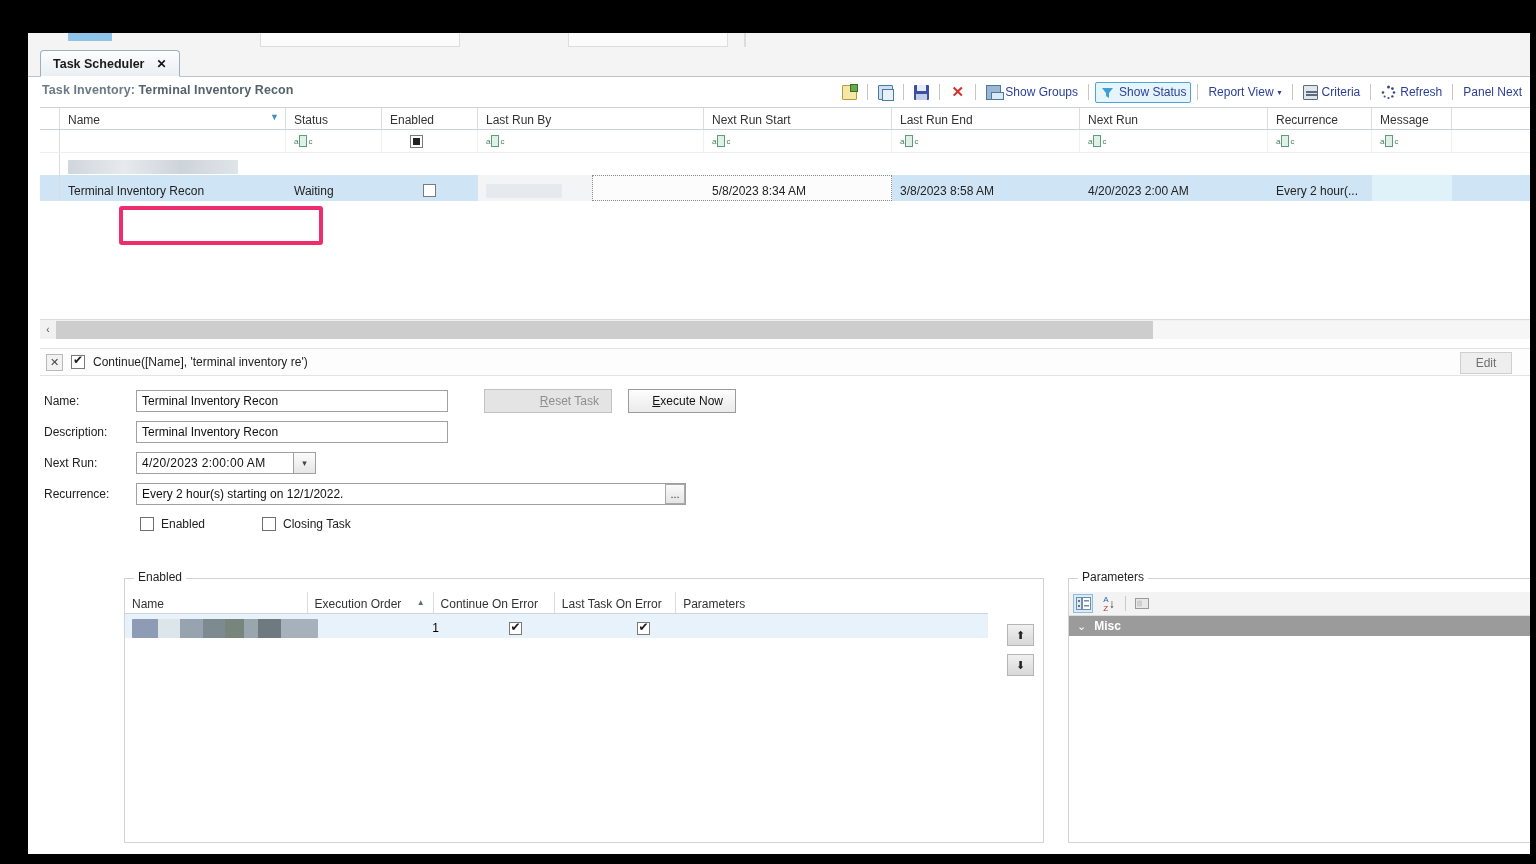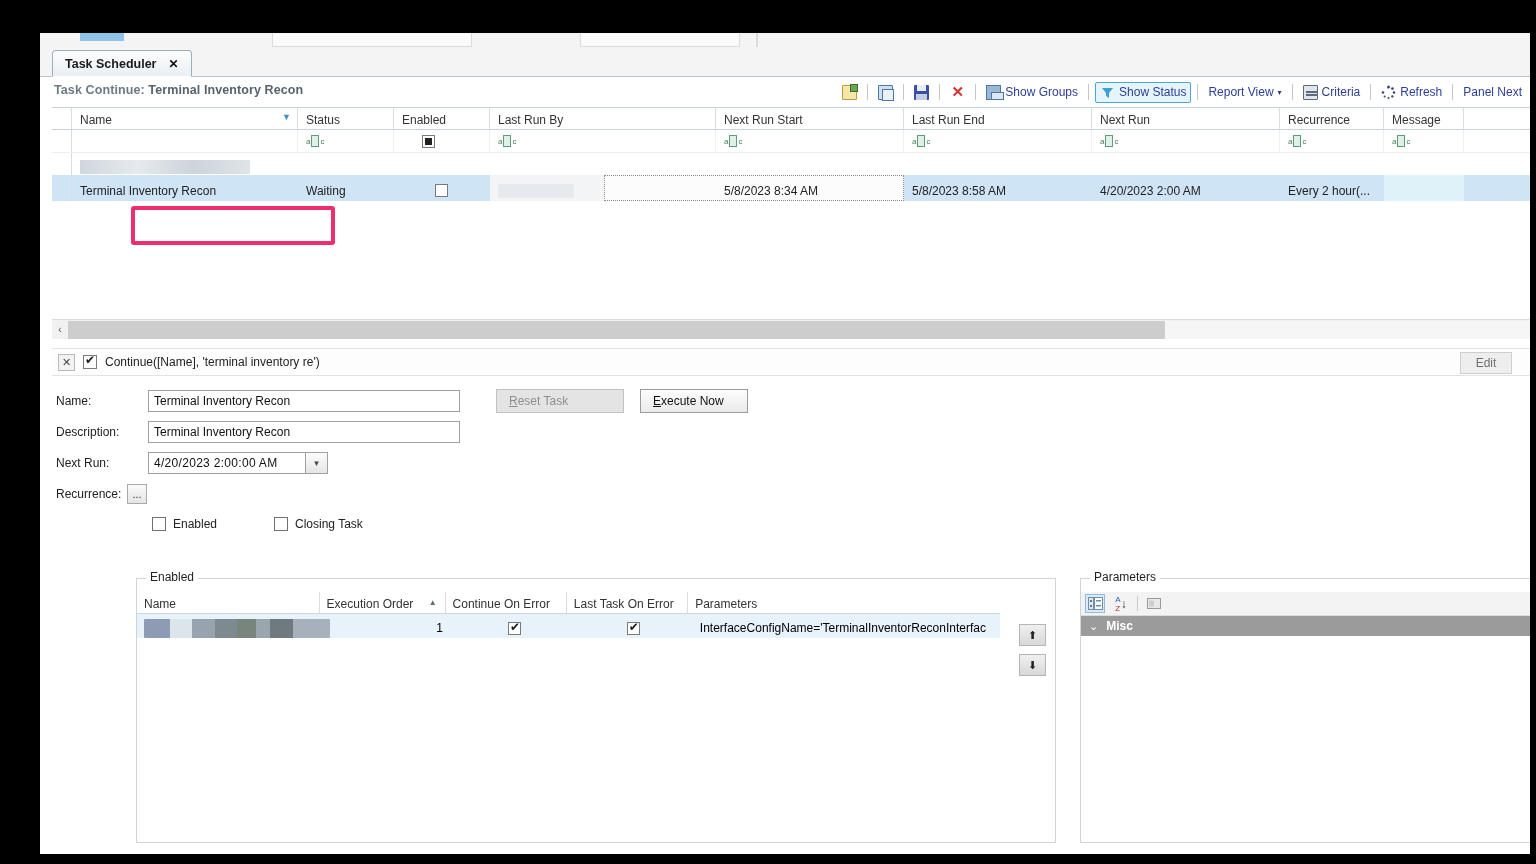--- a/index.html
+++ b/index.html
@@ -9,21 +9,21 @@
     font-family:"Liberation Sans", sans-serif;
     overflow:hidden;
   }
   
   #orange-frame {
     position:absolute; left:40px; top:43px; width:1456px; height:789px;
     background:#cc4310;
   }
   #app-window {
     position:absolute; left:28px; top:33px; right:6px; bottom:10px;
-    background:#ffffff; overflow:hidden;margin-left:12px;
+    background:#ffffff; overflow:hidden;
   }
   
   #top-fragments { position:absolute; left:0; top:0; width:100%; height:16px; background:#f4f4f4; }
   .frag { position:absolute; top:0; height:14px; background:#fbfbfb; border:1px solid #dcdcdc; border-top:none; }
   .frag.blue { background:#8fc4e8; border:none; height:8px; }
 
   
   #tab-strip {
     position:absolute; left:0; top:16px; width:100%; height:28px;
     background:#f4f4f4; border-bottom:1px solid #b9c4cc;
@@ -160,21 +160,21 @@
     display:flex; align-items:center; justify-content:center; font-size:9px; color:#444;
   }
   .ellipsis-btn {
     width:20px; height:20px; margin-left:-21px; margin-top:0;
     background:linear-gradient(#fbfbfb,#e4e4e4); border:1px solid #a9a9a9;
     display:flex; align-items:center; justify-content:center; font-size:11px; color:#333;
   }
   .btn {
     height:24px; border:1px solid #9b9b9b; font-size:12px; color:#111;
     background:linear-gradient(#fdfdfd,#eaeaea);
-    display:flex; align-items:center; justify-content:flex-start; padding:0 12px;
+    display:flex; align-items:center; justify-content:flex-end; padding:0 12px;
   }
   .btn.disabled { color:#8e8e8e; background:#e4e4e4; border-color:#c2c2c2; }
   .btn u { text-decoration:underline; }
 
   .chk-row { display:flex; align-items:center; height:30px; padding-left:100px; gap:0; font-size:12px; color:#222; }
   .chk-item { display:flex; align-items:center; gap:7px; }
   .chk-item .box { width:14px; height:14px; border:1px solid #6f6f6f; background:#fff; }
 
   
   .groupbox { position:absolute; }
@@ -229,21 +229,21 @@
   </div>
 
   <div id="tab-strip">
     <div id="tab-task-scheduler">
       <span>Task Scheduler</span>
       <span class="closex">✕</span>
     </div>
   </div>
 
   <div id="panel-caption">
-    <span>Task Continue:</span>
+    <span>Task Inventory:</span>
     <span class="val">Terminal Inventory Recon</span>
   </div>
 
   <div id="grid-toolbar">
     <div class="tb-item">
       <span class="tb-icon ic-new"></span>
     </div>
     <div class="tb-sep"></div>
     <div class="tb-item">
       <span class="tb-icon ic-copy"></span>
@@ -380,21 +380,21 @@
       <div class="gr-cell" style="width:226px">Terminal Inventory Recon</div>
       <div class="gr-cell" style="width:96px">Waiting</div>
       <div class="gr-cell center" style="width:96px">
         <span class="chk"></span>
       </div>
       <div class="gr-cell" style="width:226px; background:#f2f4f6">
         <span class="redacted" style="width:76px; background:#e6eaee"></span>
       </div>
       <div class="gr-cell" style="width:188px; background:#fcfcfc; border:1px dotted #8a8a8a; margin-left:-112px; width:300px;"></div>
       <div class="gr-cell" style="width:188px; margin-left:-188px; width:188px;">5/8/2023 8:34 AM</div>
-      <div class="gr-cell" style="width:188px">5/8/2023 8:58 AM</div>
+      <div class="gr-cell" style="width:188px">3/8/2023 8:58 AM</div>
       <div class="gr-cell" style="width:188px">4/20/2023 2:00 AM</div>
       <div class="gr-cell" style="width:104px">Every 2 hour(...</div>
       <div class="gr-cell" style="width:80px; background:#dff2fa"></div>
     </div>
   </div>
 
   <div id="highlight-box"></div>
 
   <div id="grid-hscroll">
     <div id="hscroll-left-btn">‹</div>
@@ -430,20 +430,21 @@
     </div>
 
     <div class="form-row">
       <div class="form-label">Next Run:</div>
       <div class="tb-input nextrun">4/20/2023  2:00:00 AM</div>
       <div class="spin-btn">▾</div>
     </div>
 
     <div class="form-row">
       <div class="form-label">Recurrence:</div>
+      <div class="tb-input recur">Every 2 hour(s) starting on 12/1/2022.</div>
       <div class="ellipsis-btn">...</div>
     </div>
 
     <div class="chk-row">
       <div class="chk-item" style="width:122px">
         <span class="box"></span>
         <span>Enabled</span>
       </div>
       <div class="chk-item">
         <span class="box"></span>
@@ -479,21 +480,20 @@
         <div class="sgr-cell" style="width:193px">
           <span class="redacted" style="width:188px; height:19px; background:linear-gradient(90deg,#8e9bb4 14%,#dce5ea 14% 26%,#97a3ae 26% 38%,#7d8a90 38% 50%,#78857c 50% 60%,#9aa6ae 60% 68%,#6e7a80 68% 80%,#a7b1bb 80%);"></span>
         </div>
         <div class="sgr-cell right" style="width:133px">1</div>
         <div class="sgr-cell center" style="width:128px">
           <span class="chk checked"></span>
         </div>
         <div class="sgr-cell center" style="width:128px">
           <span class="chk checked"></span>
         </div>
-        <div class="sgr-cell" style="width:330px; overflow:hidden; white-space:nowrap;">InterfaceConfigName='TerminalInventorReconInterfac</div>
       </div>
     </div>
 
     <div class="move-btn" style="right:10px; top:46px;">
       <span>⬆</span>
     </div>
     <div class="move-btn" style="right:10px; top:76px;">
       <span>⬇</span>
     </div>
   </div>

